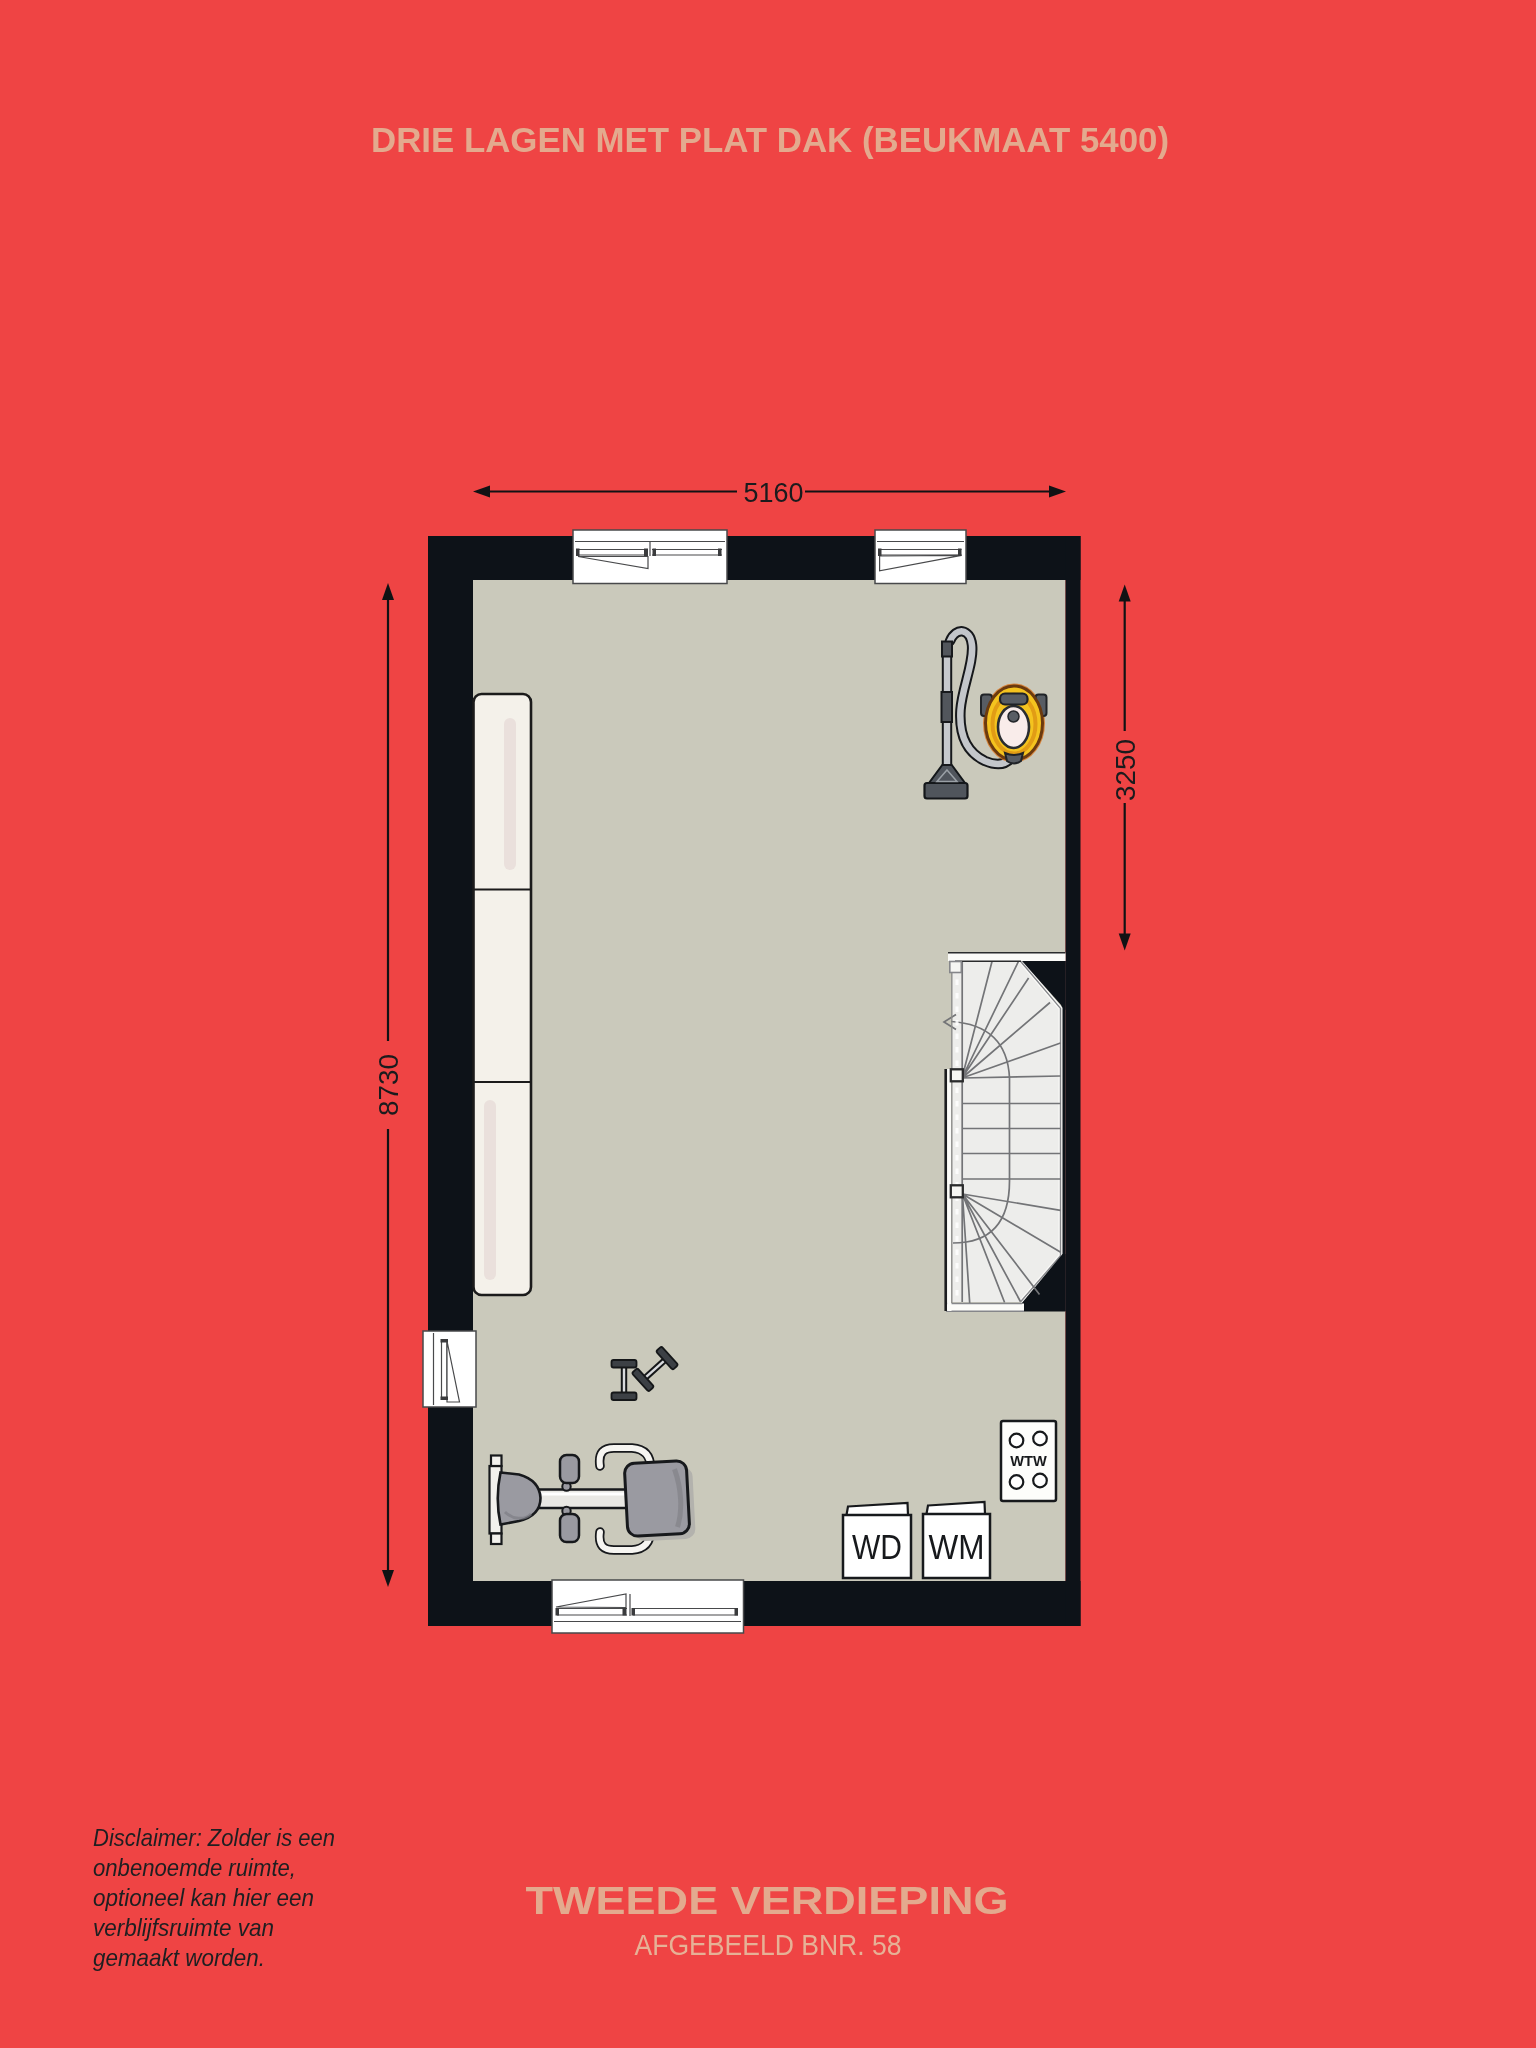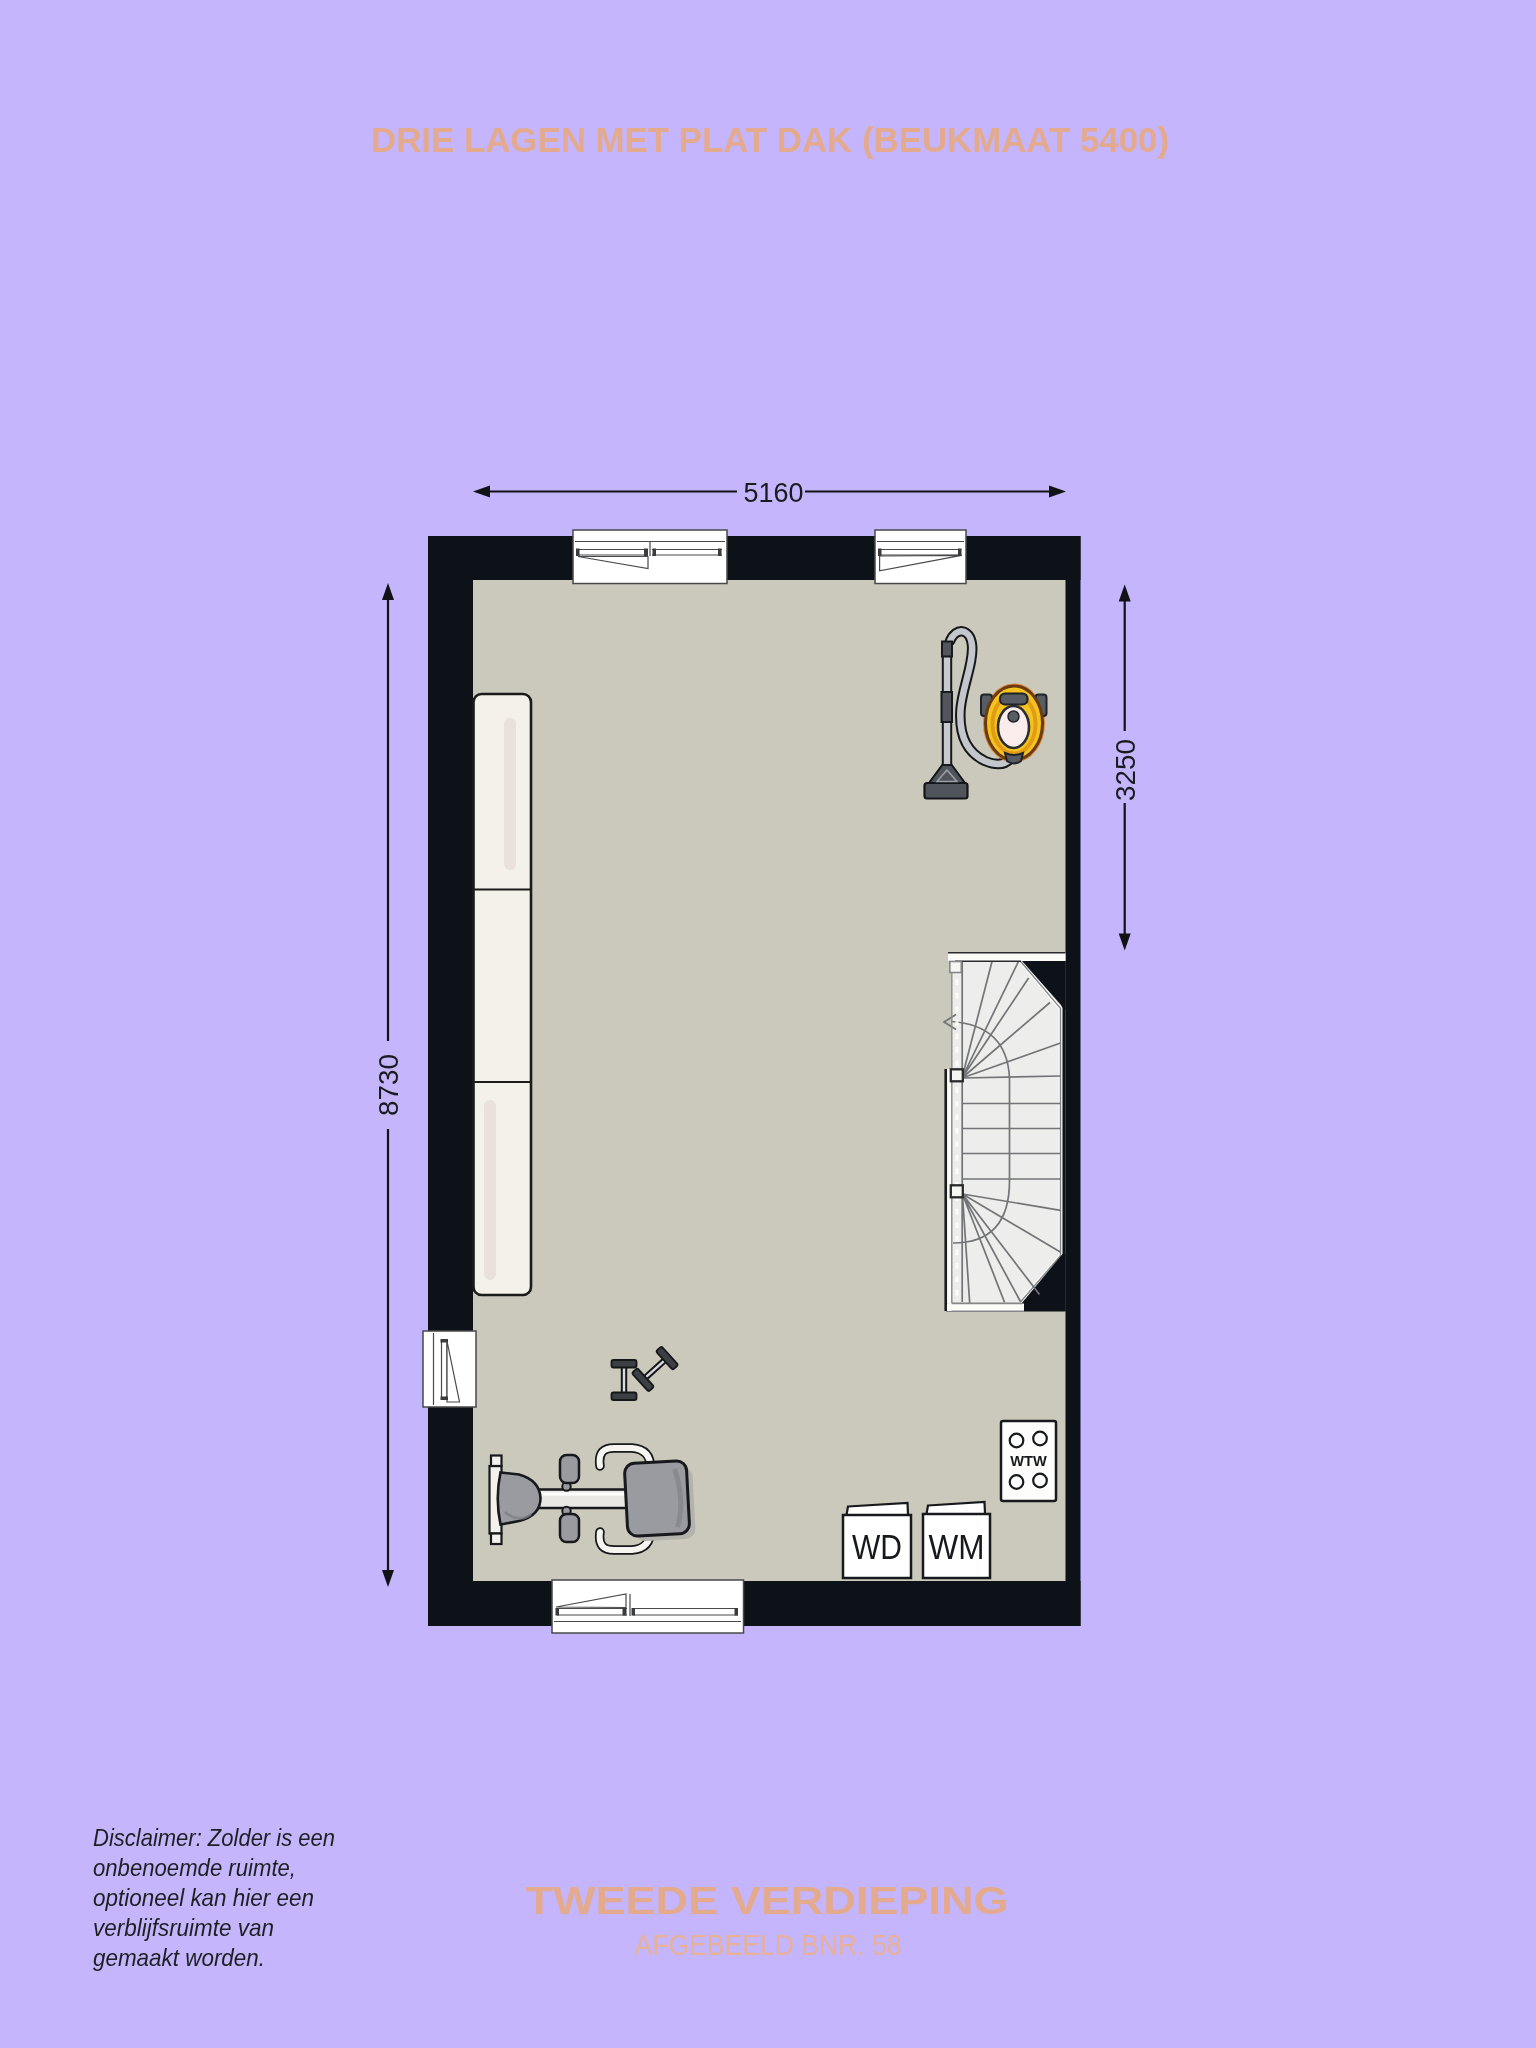--- a/index.html
+++ b/index.html
@@ -1,16 +1,16 @@
 <!DOCTYPE html>
 <html><head>
 <meta charset="utf-8">
 <style>
   html,body{margin:0;padding:0;background:#fff;}
-  .page{position:relative;width:1536px;height:2048px;background:#c4b5fd;overflow:hidden;
+  .page{position:relative;width:1536px;height:2048px;background:#ef4444;overflow:hidden;
         font-family:"Liberation Sans", sans-serif;}
   svg text{font-family:"Liberation Sans", sans-serif;}
 </style>
 </head>
 <body>
 <div class="page">
 <svg width="1536" height="2048" viewBox="0 0 1536 2048">
 
   <text x="770" y="152" text-anchor="middle" font-size="34.5" font-weight="bold" fill="#e3aa8e" textLength="798" lengthAdjust="spacingAndGlyphs">DRIE LAGEN MET PLAT DAK (BEUKMAAT 5400)</text>
 

